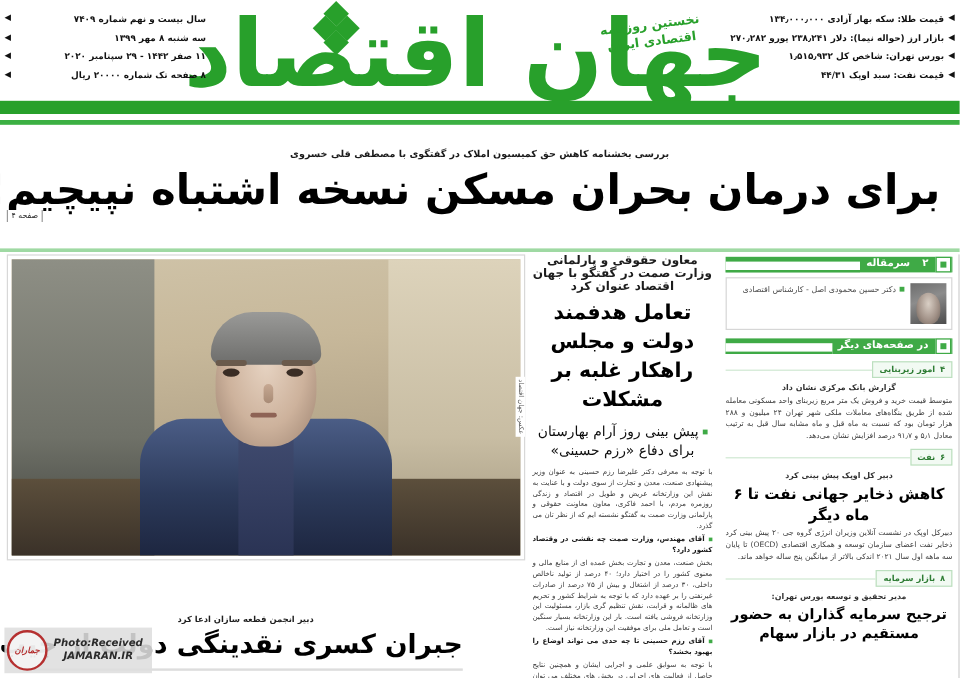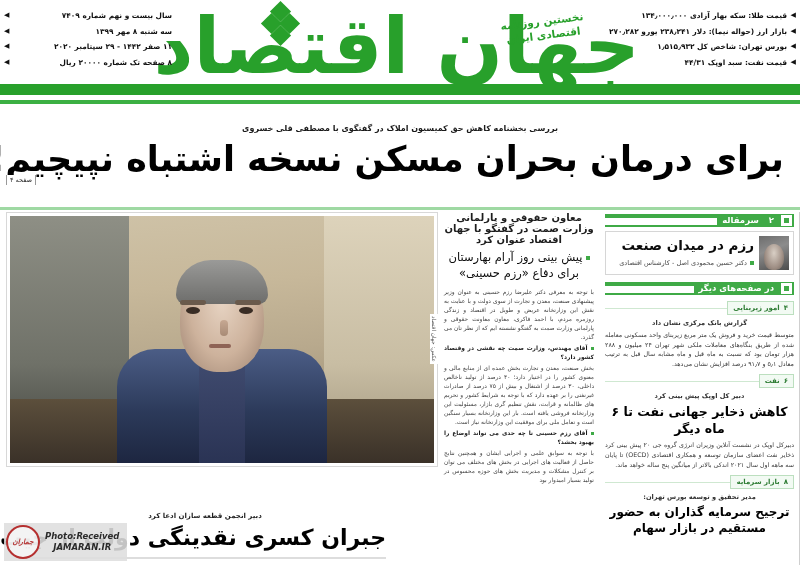--- a/index.html
+++ b/index.html
@@ -382,21 +382,20 @@
             <i></i>
           </div>
         <div class="lbl">۲</div>
         <div class="lbl">سرمقاله</div>
         <div class="tail"></div>
       </div>
 
       <div class="edit-card">
         <div class="edit-photo"></div>
         <div class="edit-body">
-          <div class="edit-title">رزم در میدان صنعت</div>
           <div class="edit-author">
             <span class="gdot"></span><span>دکتر حسین محمودی اصل - کارشناس اقتصادی</span>
           </div>
         </div>
       </div>
 
       <div class="sec-head">
         <div class="sq">
             <i></i>
           </div>
@@ -443,20 +442,21 @@
       </div>
 
     </div>
 
     <div class="col-main">
 
       <div class="main-top">
 
         <div class="main-text">
           <div class="art-kicker">معاون حقوقی و پارلمانی وزارت صمت در گفتگو با جهان اقتصاد عنوان کرد</div>
+          <div class="art-title">تعامل هدفمند دولت و مجلس راهکار غلبه بر مشکلات</div>
           <div class="art-sub">
             <span class="gdot"></span><span>پیش بینی روز آرام بهارستان برای دفاع «رزم حسینی»</span>
           </div>
           <div class="art-body">
             <p>با توجه به معرفی دکتر علیرضا رزم حسینی به عنوان وزیر پیشنهادی صنعت، معدن و تجارت از سوی دولت و با عنایت به نقش این وزارتخانه عریض و طویل در اقتصاد و زندگی روزمره مردم، با احمد فاکری، معاون معاونت حقوقی و پارلمانی وزارت صمت به گفتگو نشسته ایم که از نظر تان می گذرد.</p>
             <p class="q"><span class="bdot"></span><span>آقای مهندس، وزارت صمت چه نقشی در وقتصاد کشور دارد؟</span></p>
             <p>بخش صنعت، معدن و تجارت بخش عمده ای از منابع مالی و معنوی کشور را در اختیار دارد؛ ۴۰ درصد از تولید ناخالص داخلی، ۳۰ درصد از اشتغال و بیش از ۷۵ درصد از صادرات غیرنفتی را بر عهده دارد که با توجه به شرایط کشور و تحریم های ظالمانه و قرابت، نقش تنظیم گری بازار، مسئولیت این وزارتخانه فروشی یافته است. بار این وزارتخانه بسیار سنگین است و تعامل ملی برای موفقیت این وزارتخانه نیاز است.</p>
             <p class="q"><span class="bdot"></span><span>آقای رزم حسینی تا چه حدی می تواند اوضاع را بهبود بخشد؟</span></p>
             <p>با توجه به سوابق علمی و اجرایی ایشان و همچنین نتایج حاصل از فعالیت های اجرایی در بخش های مختلف می توان بر کنترل مشکلات و مدیریت بخش های حوزه محسوس در تولید بسیار امیدوار بود</p>
 

